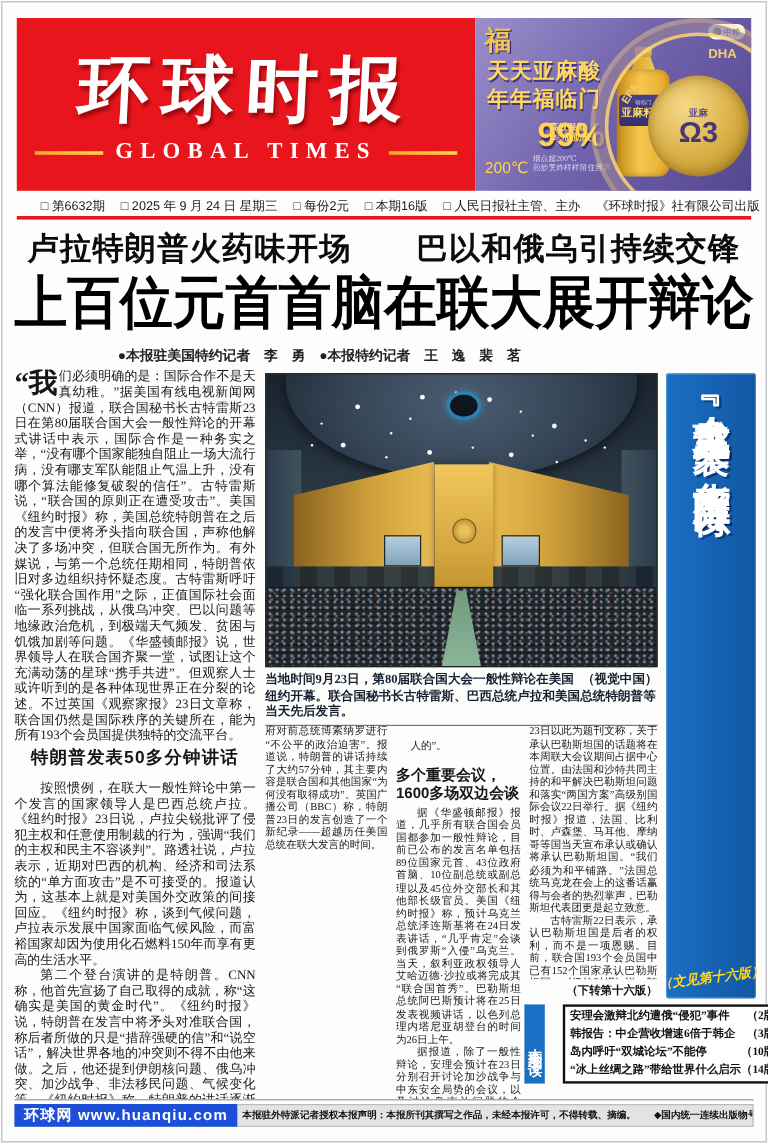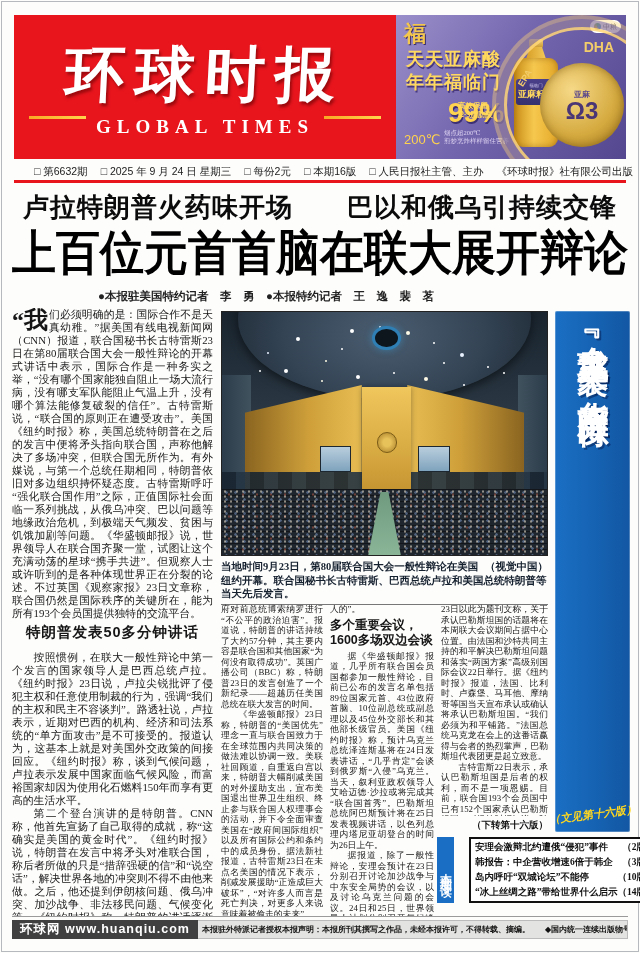--- a/index.html
+++ b/index.html
@@ -8,21 +8,21 @@
         font-family:"Liberation Serif","DejaVu Serif",serif;color:#111;}
   .frame{position:absolute;inset:1px;border:1px solid #b6babf;pointer-events:none;}
   .sans{font-family:"Liberation Sans","DejaVu Sans",sans-serif;}
 
   
   .masthead{position:absolute;left:14px;top:15px;width:612px;height:144px;display:flex;}
   .mast-red{width:382px;height:100%;background:#e8151d;display:flex;flex-direction:column;
             align-items:center;justify-content:center;}
   .mast-title{font-size:60px;font-weight:900;color:#fff;letter-spacing:10px;line-height:78px;
               text-shadow:2px 3px 3px rgba(90,0,0,.55);transform:skewX(-3deg);}
-  .mast-en{display:flex;align-items:flex-start;width:92%;margin-top:2px;}
+  .mast-en{display:flex;align-items:center;width:92%;margin-top:2px;}
   .mast-en .gt-line{flex:1;height:3px;background:linear-gradient(90deg,#f9a825,#ffd54d);}
   .mast-en .gt-text{color:#fff;font-weight:700;font-size:19px;letter-spacing:6px;margin:0 10px;white-space:nowrap;}
 
   
   .ad{position:relative;flex:1;background:linear-gradient(125deg,#9a8fca 0%,#7466ae 45%,#55478f 100%);overflow:hidden;}
   .ad-fu{position:absolute;left:8px;top:4px;color:#f3c64e;font-size:22px;font-weight:900;
          text-shadow:1px 1px 0 #3a2d6b;}
   .ad-cofco{position:absolute;right:5px;top:5px;background:#fff;border-radius:7px;height:13px;
             display:flex;align-items:center;padding:0 4px;font-size:7px;color:#444;gap:2px;}
   .ad-cofco .dot{width:7px;height:7px;border-radius:50%;background:conic-gradient(#2e9e4f,#1f7bd0,#e8a21c,#2e9e4f);}
@@ -43,21 +43,21 @@
   .bottle .label .lt{color:#ffd95e;font-weight:900;font-size:9px;white-space:nowrap;}
   .bottle .label .ls{color:#cfc8ee;font-size:4.5px;white-space:nowrap;}
   .ad-ring{position:absolute;right:-34px;top:12px;width:150px;height:150px;border-radius:50%;
            border:3px solid rgba(255,214,120,.85);box-shadow:0 0 0 8px rgba(110,95,170,.55),0 0 0 12px rgba(255,214,120,.4);}
   .ad-ring .disc{position:absolute;left:33px;top:33px;width:84px;height:84px;border-radius:50%;
                  background:radial-gradient(circle at 38% 32%,#f6d987,#d4a93e 60%,#a77c22);
                  display:flex;flex-direction:column;align-items:center;justify-content:center;
                  box-shadow:inset 0 0 10px rgba(90,60,0,.5);}
   .ad-ring .o3{color:#4a3575;font-weight:900;font-size:24px;line-height:22px;}
   .ad-ring .o3s{color:#5d4a8c;font-weight:700;font-size:8px;}
-  .ad-dha{position:absolute;right:12px;top:24px;color:#f3cd6a;font-size:14px;font-weight:700;}
+  .ad-dha{position:absolute;right:12px;top:24px;color:#f3cd6a;font-size:11px;font-weight:700;}
   .ad-epa{position:absolute;right:92px;top:58px;color:#f3cd6a;font-size:9px;font-weight:700;transform:rotate(-58deg);}
 
   
   .infostrip{position:absolute;left:14px;top:163px;width:612px;height:20px;display:flex;align-items:center;
              gap:13px;padding-left:20px;box-sizing:border-box;border-bottom:3px solid #e8151d;
              font-size:10.5px;color:#1a1a1a;white-space:nowrap;}
   .infostrip .boxed::before{content:"□ ";color:#333;}
 
   
   .kicker{position:absolute;left:0;top:190px;width:640px;text-align:center;font-weight:900;
@@ -71,21 +71,21 @@
   .col1{left:12px;top:308px;width:201px;height:608px;font-size:10.8px;line-height:13px;}
   .col2{left:221px;top:604px;width:102px;height:312px;font-size:8.8px;line-height:10.5px;}
   .col3{left:330px;top:604px;width:104px;height:312px;font-size:8.8px;line-height:10.5px;}
   .col4{left:441px;top:604px;width:107px;height:212px;font-size:8.8px;line-height:10.5px;}
   .para{margin:0;text-indent:2em;}
   .cont .para:first-child{text-indent:0;}
   .leadp{margin:0;}
   .dropcap{float:left;font-size:24px;line-height:25px;font-weight:700;padding-right:1px;}
   .subhead{font-weight:900;font-size:14.5px;text-align:center;margin:6px 0 12px;letter-spacing:1px;}
   .subhead3{font-weight:900;font-size:12.5px;line-height:15px;text-align:left;margin:3px 0;}
-  .leadfrag{margin:0;}
+  .leadfrag{margin:12px;}
   .continued{position:absolute;left:441px;top:819px;width:107px;text-align:right;font-weight:700;font-size:9.5px;}
 
   
   .photo{position:absolute;left:221px;top:311px;width:327px;height:245px;background:#27333e;overflow:hidden;border:1px solid #222;box-sizing:border-box;}
   .ph-ceiling{position:absolute;left:0;top:0;width:100%;height:42%;background:linear-gradient(180deg,#19242e,#2b3844);}
   .ph-dome{position:absolute;left:5%;top:-30%;width:90%;height:66%;border-radius:50%;
            background:radial-gradient(ellipse at 50% 60%,#4a5d70 0%,#344455 48%,#232f3b 75%);
            box-shadow:0 4px 10px rgba(0,0,0,.5);}
   .ph-oculus{position:absolute;left:47%;top:7%;width:7%;height:7.5%;border-radius:50%;background:#0d161d;
              box-shadow:0 0 0 3px #2f7fb5,0 0 6px 4px rgba(60,140,190,.5);}
@@ -138,21 +138,21 @@
   .digest{position:absolute;left:437px;top:837px;width:193px;height:66px;display:flex;gap:15px;}
   .digest-label{width:17px;background:#1a6fc4;color:#fff;font-weight:700;font-size:12px;
                 writing-mode:vertical-rl;text-align:center;letter-spacing:4px;padding-top:2px;box-sizing:border-box;}
   .digest-box{flex:1;border:2px solid #111;box-sizing:border-box;padding:2px 4px;display:flex;
               flex-direction:column;justify-content:space-between;background:#fff;}
   .digest-row{display:flex;justify-content:space-between;font-size:9.5px;font-weight:700;white-space:nowrap;line-height:13px;}
 
   
   .body-rule{position:absolute;left:12px;top:916px;width:616px;border-top:1px solid #9a9a9a;}
   .footer{position:absolute;left:12px;top:920px;width:616px;height:19px;display:flex;}
-  .foot-site{background:#404040;color:#fff;font-weight:700;font-size:12.5px;display:flex;align-items:center;
+  .foot-site{background:#1d4ed8;color:#fff;font-weight:700;font-size:12.5px;display:flex;align-items:center;
              padding:0 8px;white-space:nowrap;letter-spacing:1px;}
   .foot-rest{flex:1;background:#e3e3e1;border:1px solid #bbb;border-left:none;display:flex;align-items:center;
              font-size:8px;font-weight:700;color:#121212;padding:0 4px;white-space:nowrap;overflow:hidden;gap:15px;}
 </style>
 </head>
 <body>
 
 <div class="page">
   <div class="frame"></div>
 
@@ -244,21 +244,20 @@
     <div class="ph-aisle"></div>
   </div>
 
   <div class="caption">
     <span class="credit">（视觉中国）</span>
     <span>当地时间9月23日，第80届联合国大会一般性辩论在美国纽约开幕。联合国秘书长古特雷斯、巴西总统卢拉和美国总统特朗普等当天先后发言。</span>
   </div>
 
   <div class="bodycol col2 cont">
       <p class="para">府对前总统博索纳罗进行“不公平的政治迫害”。报道说，特朗普的讲话持续了大约57分钟，其主要内容是联合国和其他国家“为何没有取得成功”。英国广播公司（BBC）称，特朗普23日的发言创造了一个新纪录——超越历任美国总统在联大发言的时间。</p>
-      <p class="para">《华盛顿邮报》23日称，特朗普的“美国优先”理念一直与联合国致力于在全球范围内共同决策的做法难以协调一致。美联社回顾道，自重返白宫以来，特朗普大幅削减美国的对外援助支出，宣布美国退出世界卫生组织、终止参与联合国人权理事会的活动，并下令全面审查美国在“政府间国际组织”以及所有国际公约和条约中的成员身份。据法新社报道，古特雷斯23日在未点名美国的情况下表示，削减发展援助“正造成巨大破坏”，“对许多人而言是死亡判决，对更多人来说意味着被偷走的未来”。</p>
     </div>
 
   <div class="bodycol col3">
     <p class="leadfrag">人的”。</p>
     <div class="subhead3 sans">多个重要会议，1600多场双边会谈</div>
     <div>
         <p class="para">据《华盛顿邮报》报道，几乎所有联合国会员国都参加一般性辩论，目前已公布的发言名单包括89位国家元首、43位政府首脑、10位副总统或副总理以及45位外交部长和其他部长级官员。美国《纽约时报》称，预计乌克兰总统泽连斯基将在24日发表讲话，“几乎肯定”会谈到俄罗斯“入侵”乌克兰。当天，叙利亚政权领导人艾哈迈德·沙拉或将完成其“联合国首秀”。巴勒斯坦总统阿巴斯预计将在25日发表视频讲话，以色列总理内塔尼亚胡登台的时间为26日上午。</p>
         <p class="para">据报道，除了一般性辩论，安理会预计在23日分别召开讨论加沙战争与中东安全局势的会议，以及讨论乌克兰问题的会议。24日和25日，世界领导人计划分别召开气候峰会和探讨人工智能的会议。此外联合国网站显示，近期计划中的双边会议大约有1600多场。</p>
       </div>
   </div>

